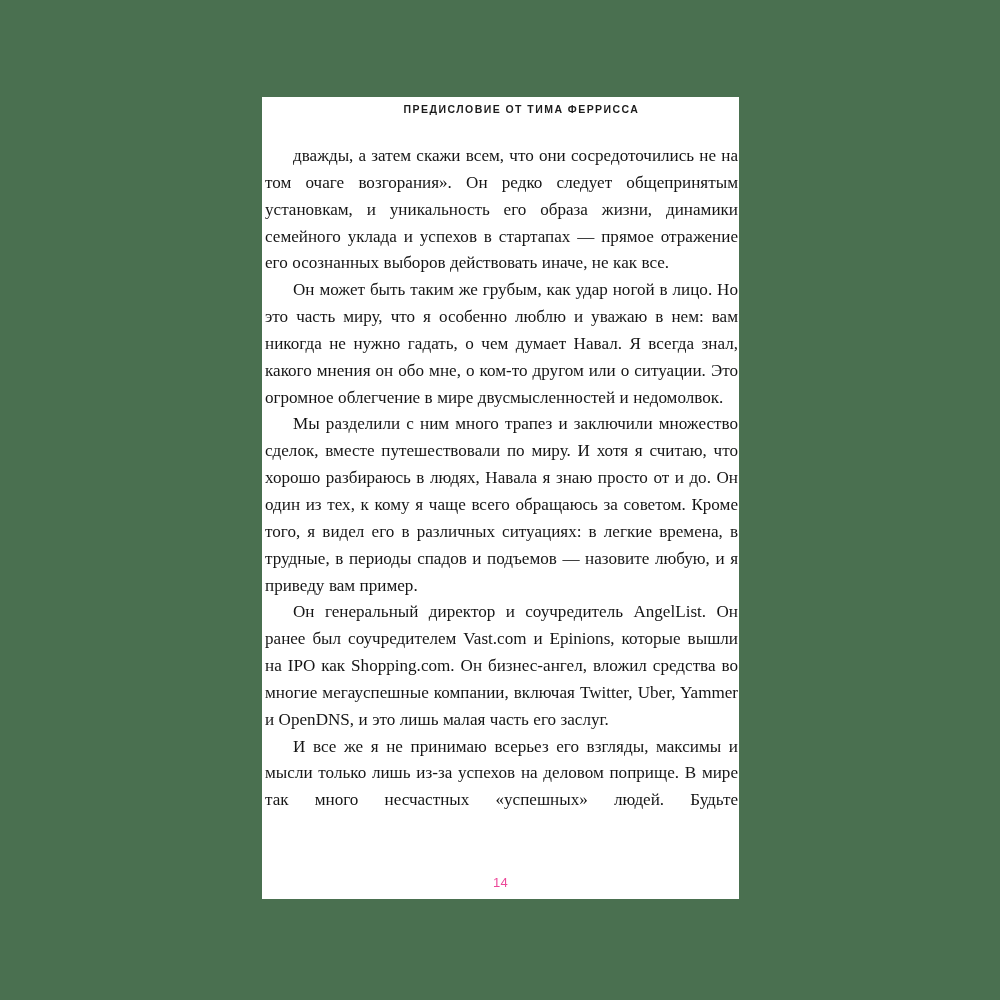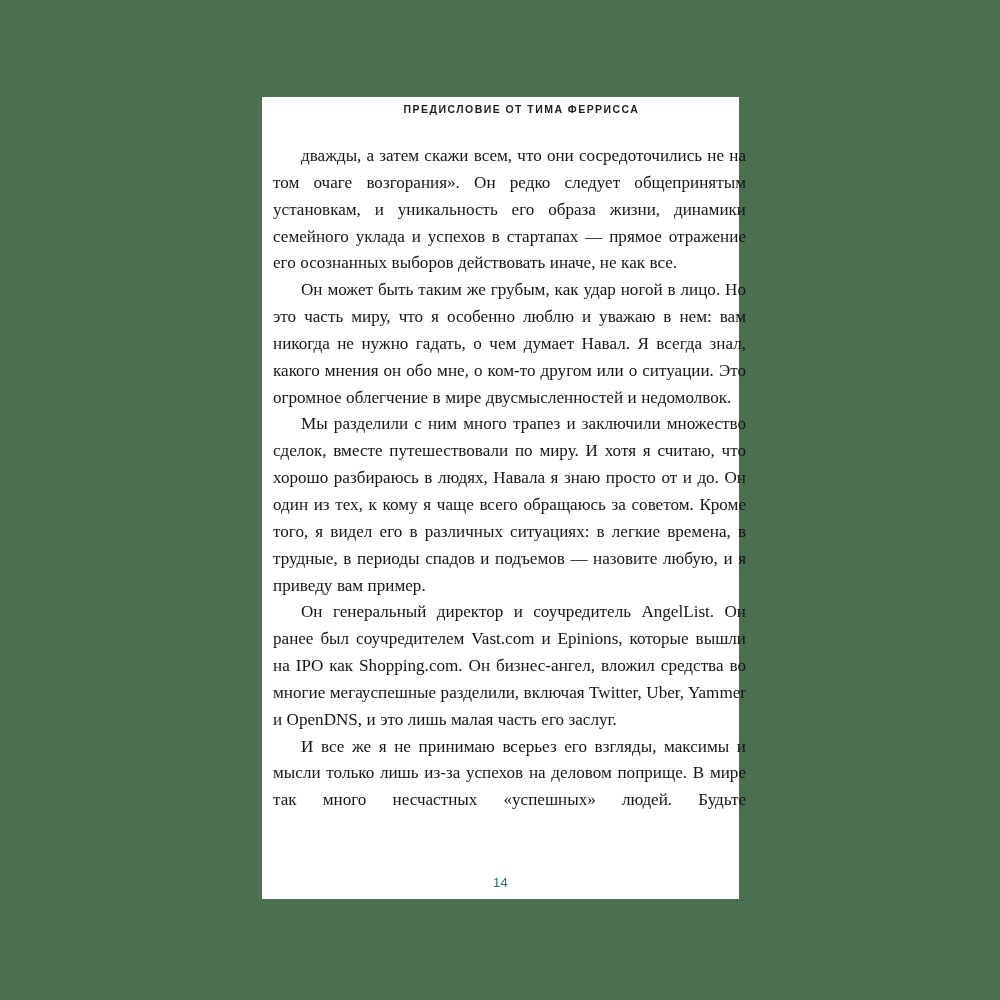--- a/index.html
+++ b/index.html
@@ -49,21 +49,20 @@
     white-space: nowrap;
     padding-left: 21px;
   }
 
   
   .text-column {
     position: absolute;
     left: 3px;
     top: 46px;
     width: 473px;
-    margin-left: 8px;
   }
 
   .text-column p {
     margin: 0;
     text-indent: 28px;
     text-align: justify;
     font-family: "Liberation Serif", "DejaVu Serif", serif;
     font-size: 17.1px;
     line-height: 26.85px;
     color: #151515;
@@ -80,39 +79,39 @@
   
   .folio {
     position: absolute;
     left: 0;
     bottom: 8px;
     width: 100%;
     text-align: center;
     font-family: "Liberation Sans", "DejaVu Sans", sans-serif;
     font-size: 13px;
     font-weight: 400;
-    color: #0f766e;
+    color: #ec4899;
     letter-spacing: 0.3px;
     line-height: 16px;
   }
 </style>
 </head>
 <body>
 
 <div id="page-viewport">
 
   <div class="book-page">
 
     <div class="running-head">ПРЕДИСЛОВИЕ ОТ ТИМА ФЕРРИССА</div>
 
     <div class="text-column">
       <p>дважды, а затем скажи всем, что они сосредоточились не на том очаге возгорания». Он редко следует общепринятым установкам, и уникальность его образа жизни, динамики семейного уклада и успехов в стартапах — прямое отражение его осознанных выборов действовать иначе, не как все.</p>
       <p>Он может быть таким же грубым, как удар ногой в лицо. Но это часть миру, что я особенно люблю и уважаю в нем: вам никогда не нужно гадать, о чем думает Навал. Я всегда знал, какого мнения он обо мне, о ком-то другом или о ситуации. Это огромное облегчение в мире двусмысленностей и недомолвок.</p>
       <p>Мы разделили с ним много трапез и заключили множество сделок, вместе путешествовали по миру. И хотя я считаю, что хорошо разбираюсь в людях, Навала я знаю просто от и до. Он один из тех, к кому я чаще всего обращаюсь за советом. Кроме того, я видел его в различных ситуациях: в легкие времена, в трудные, в периоды спадов и подъемов — назовите любую, и я приведу вам пример.</p>
-      <p>Он генеральный директор и соучредитель AngelList. Он ранее был соучредителем Vast.com и Epinions, которые вышли на IPO как Shopping.com. Он бизнес-ангел, вложил средства во многие мегауспешные разделили, включая Twitter, Uber, Yammer и OpenDNS, и это лишь малая часть его заслуг.</p>
+      <p>Он генеральный директор и соучредитель AngelList. Он ранее был соучредителем Vast.com и Epinions, которые вышли на IPO как Shopping.com. Он бизнес-ангел, вложил средства во многие мегауспешные компании, включая Twitter, Uber, Yammer и OpenDNS, и это лишь малая часть его заслуг.</p>
       <p class="justify-last">И все же я не принимаю всерьез его взгляды, максимы и мысли только лишь из-за успехов на деловом поприще. В мире так много несчастных «успешных» людей. Будьте</p>
     </div>
 
     <div class="folio">14</div>
 
   </div>
 
 </div>
 
 </body></html>

